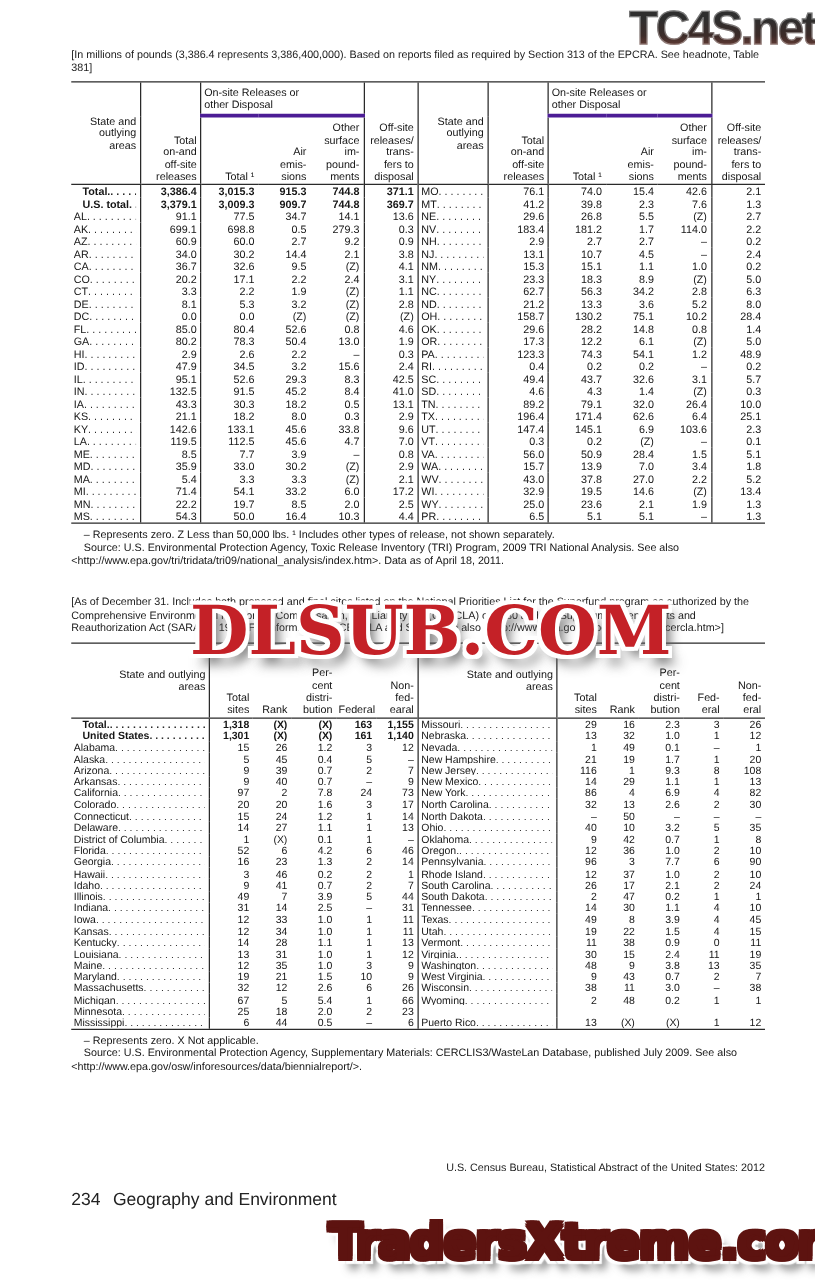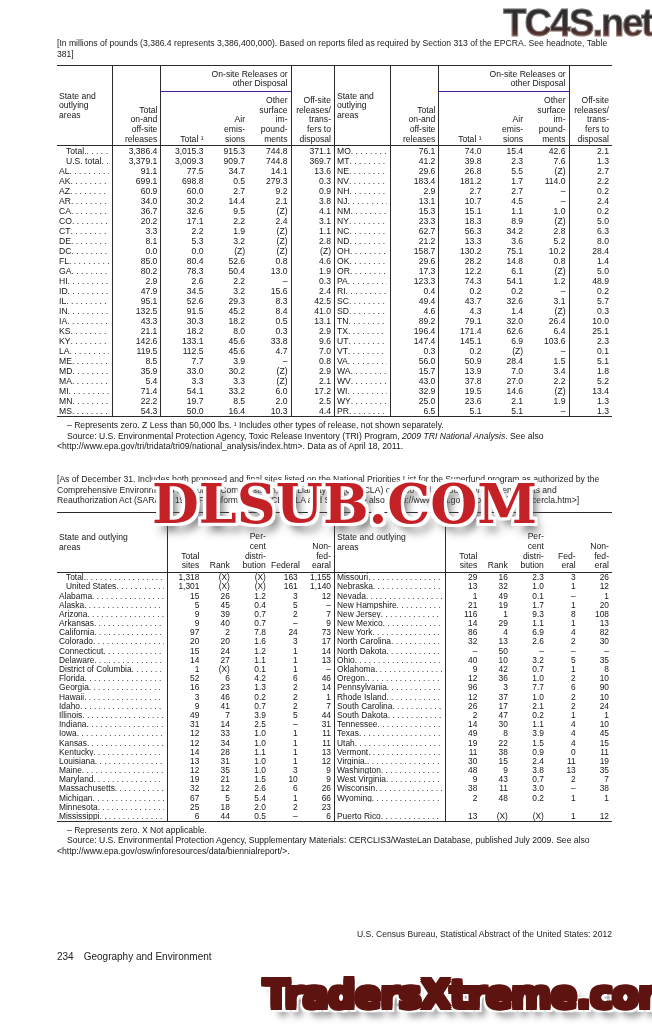--- a/index.html
+++ b/index.html
@@ -18,51 +18,51 @@
   .spacer-top{height:38px;}
 
   
   .tblwrap{display:flex;border-top:1px solid #2a2a2a;border-bottom:1px solid #2a2a2a;}
   .half{width:50%;}
   .half.right{border-left:1px solid #2a2a2a;}
   table{border-collapse:collapse;table-layout:fixed;width:100%;}
   th{font-weight:400;font-size:8.6px;line-height:9.6px;padding:2px 3px 1px 2px;
      white-space:pre-line;}
   thead th{border-bottom:1px solid #2a2a2a;}
-  th.c-state{text-align:left;vertical-align:middle;}
+  th.c-state{text-align:right;vertical-align:middle;}
   th.num-h{text-align:right;vertical-align:bottom;}
-  th.group{text-align:right;vertical-align:middle;border-bottom:1px solid #4c1d95;}
+  th.group{text-align:left;vertical-align:middle;border-bottom:3px solid #4c1d95;}
   td{font-size:8.6px;line-height:1;padding:0 3px 0 2px;overflow:hidden;}
   td.num{text-align:right;white-space:nowrap;}
-  tr.bold{font-weight:400;}
+  tr.bold{font-weight:700;}
   tr.bold .lblwrap{padding-left:7px;}
   .lblwrap{display:flex;overflow:hidden;}
   .lblwrap .txt{white-space:nowrap;}
   .lblwrap .dots{flex:1;overflow:hidden;white-space:nowrap;color:#2a2a2a;}
   .lblwrap .dots::before{content:" . . . . . . . . . . . . . . . . . . . . . . . . . . . .";}
 
   
   .t383 td{height:10px;}
   .t383 thead tr:first-child th.group{height:22px;}
   .t383 thead tr:nth-child(2) th{height:50px;}
   .t383 th.bL, .t383 td:nth-child(2), .t383 td:nth-child(3), .t383 td:nth-child(6){border-left:1px solid #2a2a2a;}
 
   
   .t384 td{height:9.2px;font-size:8.4px;}
   .t384 th{height:56px;}
   .t384 th.bL, .t384 td:nth-child(2){border-left:1px solid #2a2a2a;}
 
   
   .fnblock{margin-top:3px;}
   .fnblock p{margin:0;font-size:8.6px;line-height:10.6px;text-indent:10px;}
-  .fnblock .it{font-style:italic;}
+  .fnblock .it{}
   .gap384{height:22px;}
 
   
-  .footer-left{position:absolute;left:57px;top:951px;font-size:10px;color:#222;z-index:1;}
+  .footer-left{position:absolute;left:57px;top:951px;font-size:14px;color:#222;z-index:1;}
   .footer-left .pg{margin-right:10px;}
   .footer-right{position:absolute;right:40px;top:929px;font-size:8.6px;color:#222;z-index:1;}
 
   
   .wm{position:absolute;z-index:10;font-weight:700;pointer-events:none;}
   .wm-top{
     top:2px;right:0px;font-size:38px;letter-spacing:-2px;
     font-family:"Liberation Sans",sans-serif;
     background:linear-gradient(180deg,#2e2e2e 30%,#3c2b28 62%,#8a4c42 100%);
     -webkit-background-clip:text;background-clip:text;color:transparent;

